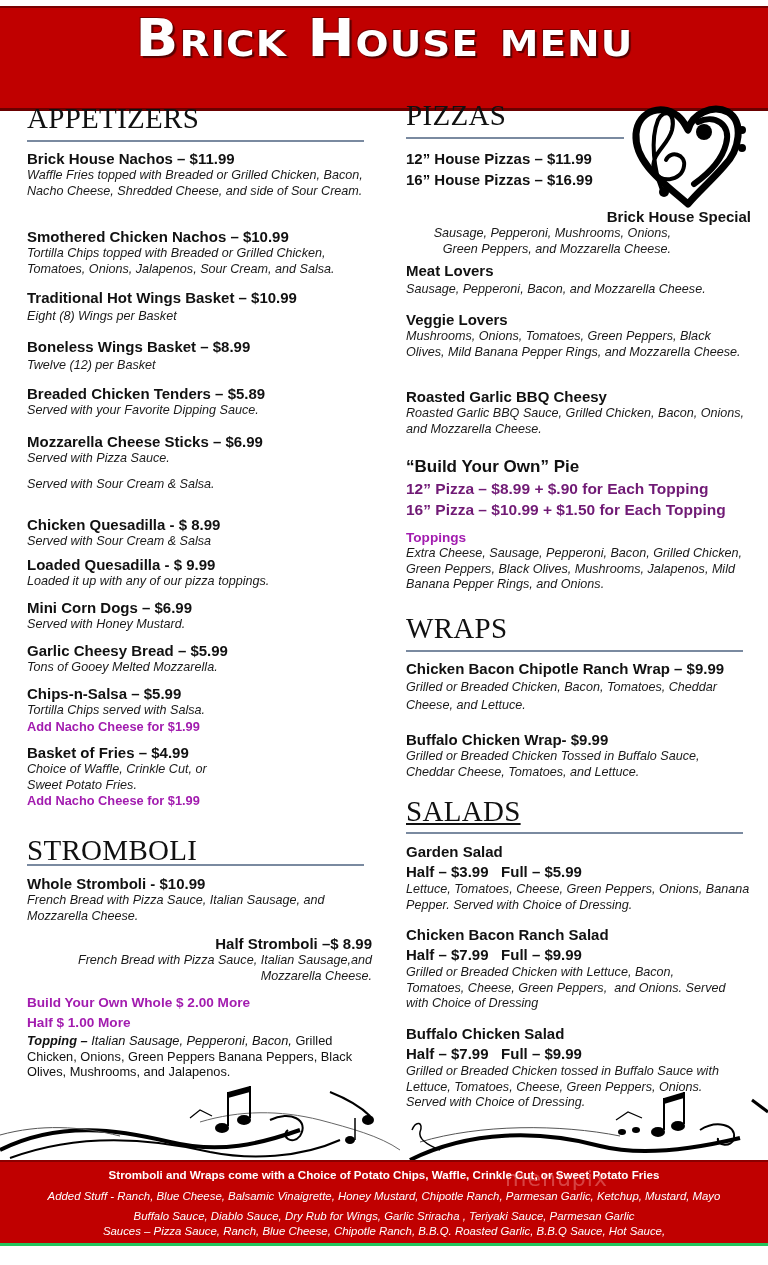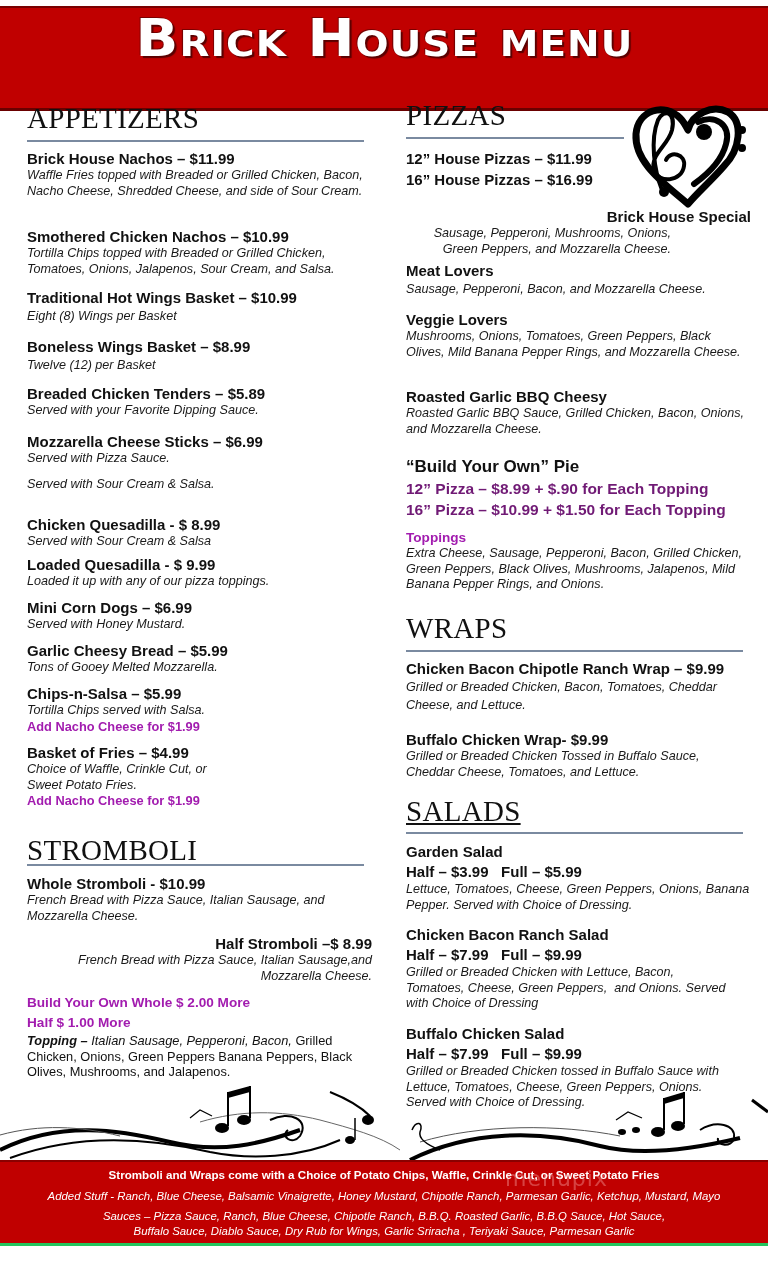--- a/index.html
+++ b/index.html
@@ -278,17 +278,17 @@
   <ellipse cx="622" cy="52" rx="4" ry="3" fill="#000"></ellipse>
   <ellipse cx="636" cy="50" rx="4" ry="3" fill="#000"></ellipse>
   <path d="M700 50 C 716 40, 736 44, 734 58 C 732 68, 716 66, 718 58" fill="none" stroke="#000" stroke-width="2"></path>
   <path d="M752 20 L768 32" stroke="#000" stroke-width="3"></path>
 </svg>
 
 <div class="footer">
   <div class="footer-line1">Stromboli and Wraps come with a Choice of Potato Chips, Waffle, Crinkle Cut, or Sweet Potato Fries</div>
   <div class="footer-line2"><b>Added Stuff</b><span> - Ranch, Blue Cheese, Balsamic Vinaigrette, Honey Mustard, Chipotle Ranch, Parmesan Garlic, Ketchup, Mustard, Mayo</span></div>
   <div class="footer-line3">
+    <div>Buffalo Sauce, Diablo Sauce, Dry Rub for Wings, Garlic Sriracha , Teriyaki Sauce, Parmesan Garlic</div>
     <div><b>Sauces</b><span> – Pizza Sauce, Ranch, Blue Cheese, Chipotle Ranch, B.B.Q. Roasted Garlic, B.B.Q Sauce, Hot Sauce,</span></div>
-    <div>Buffalo Sauce, Diablo Sauce, Dry Rub for Wings, Garlic Sriracha , Teriyaki Sauce, Parmesan Garlic</div>
   </div>
 </div>
 <div class="watermark">menupix</div>
 
 </body></html>

